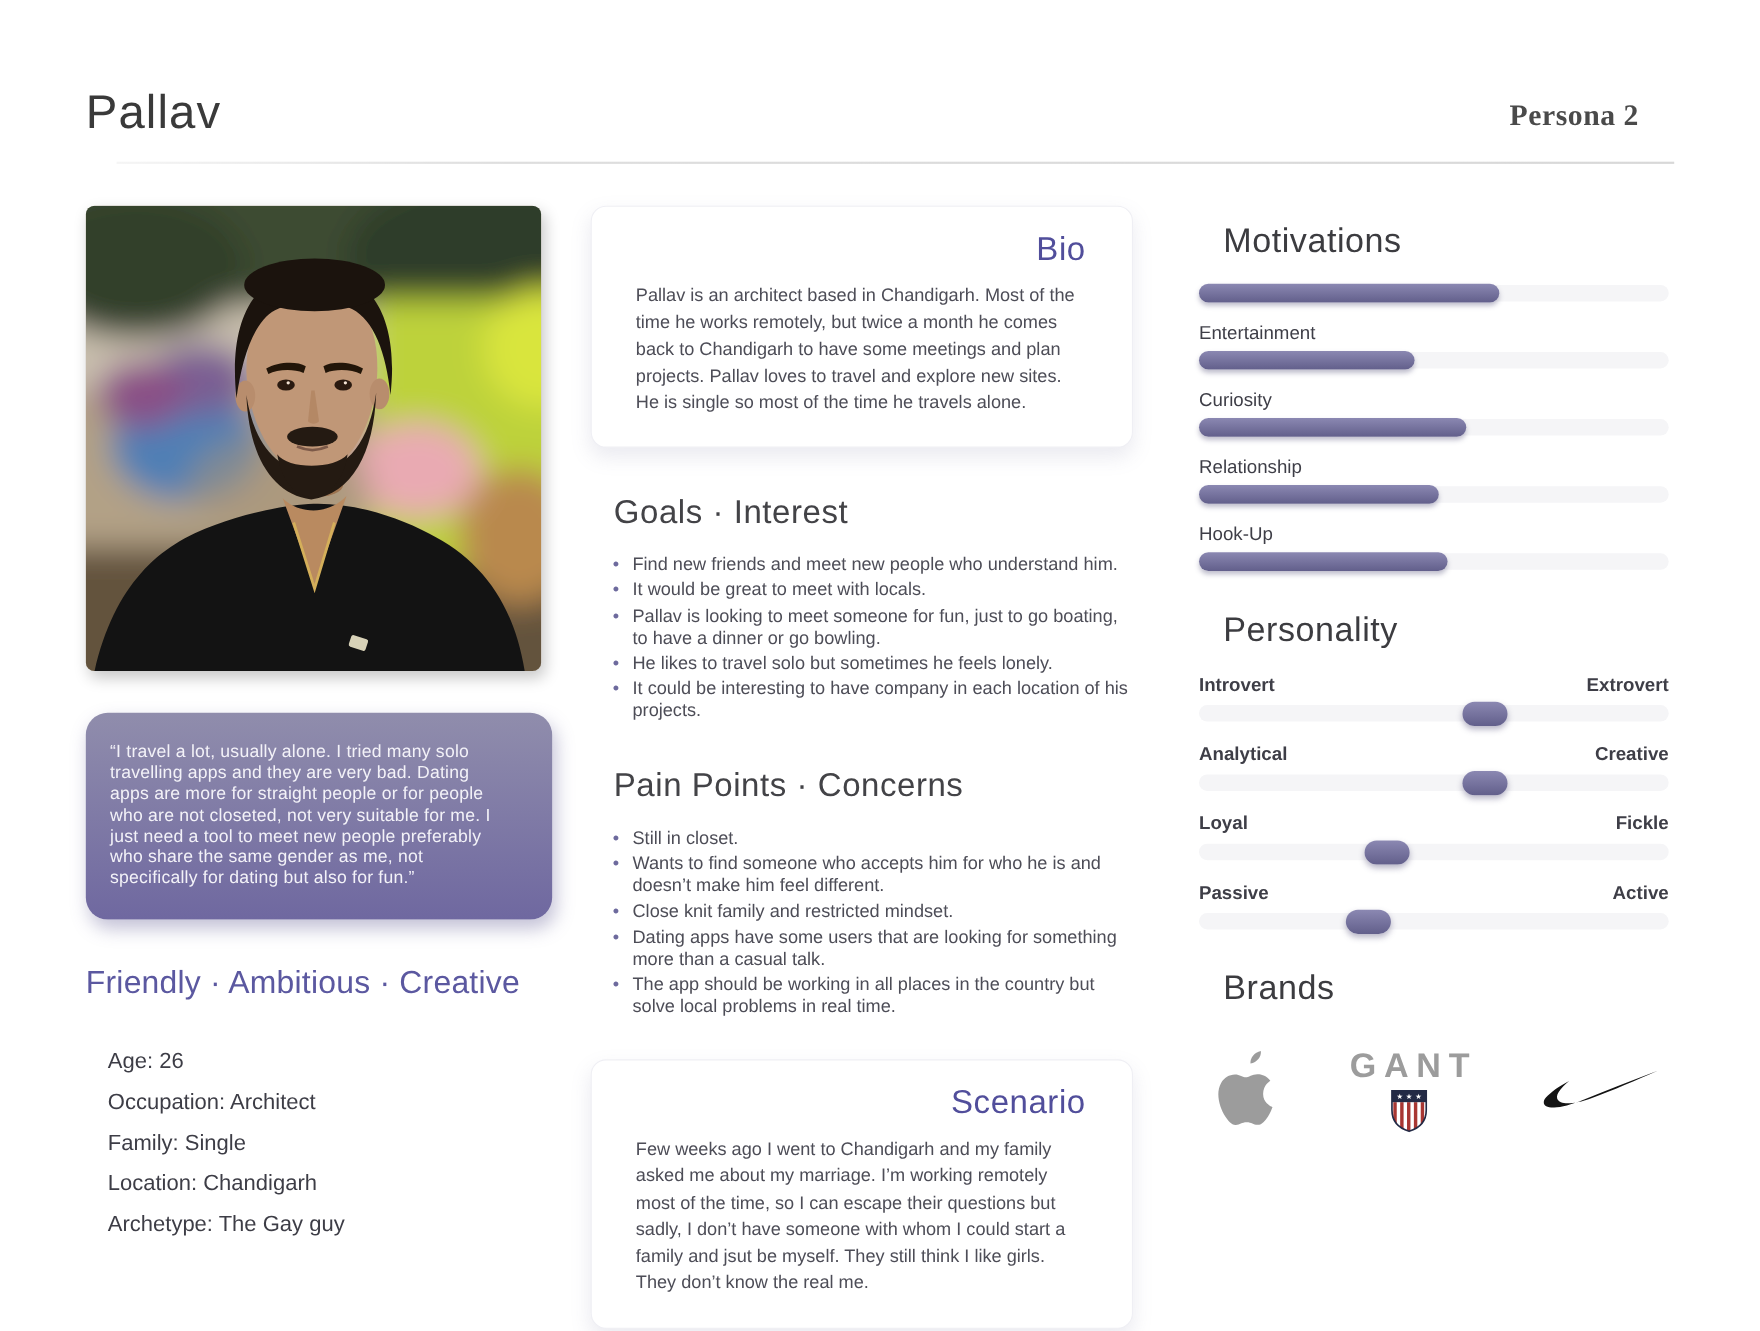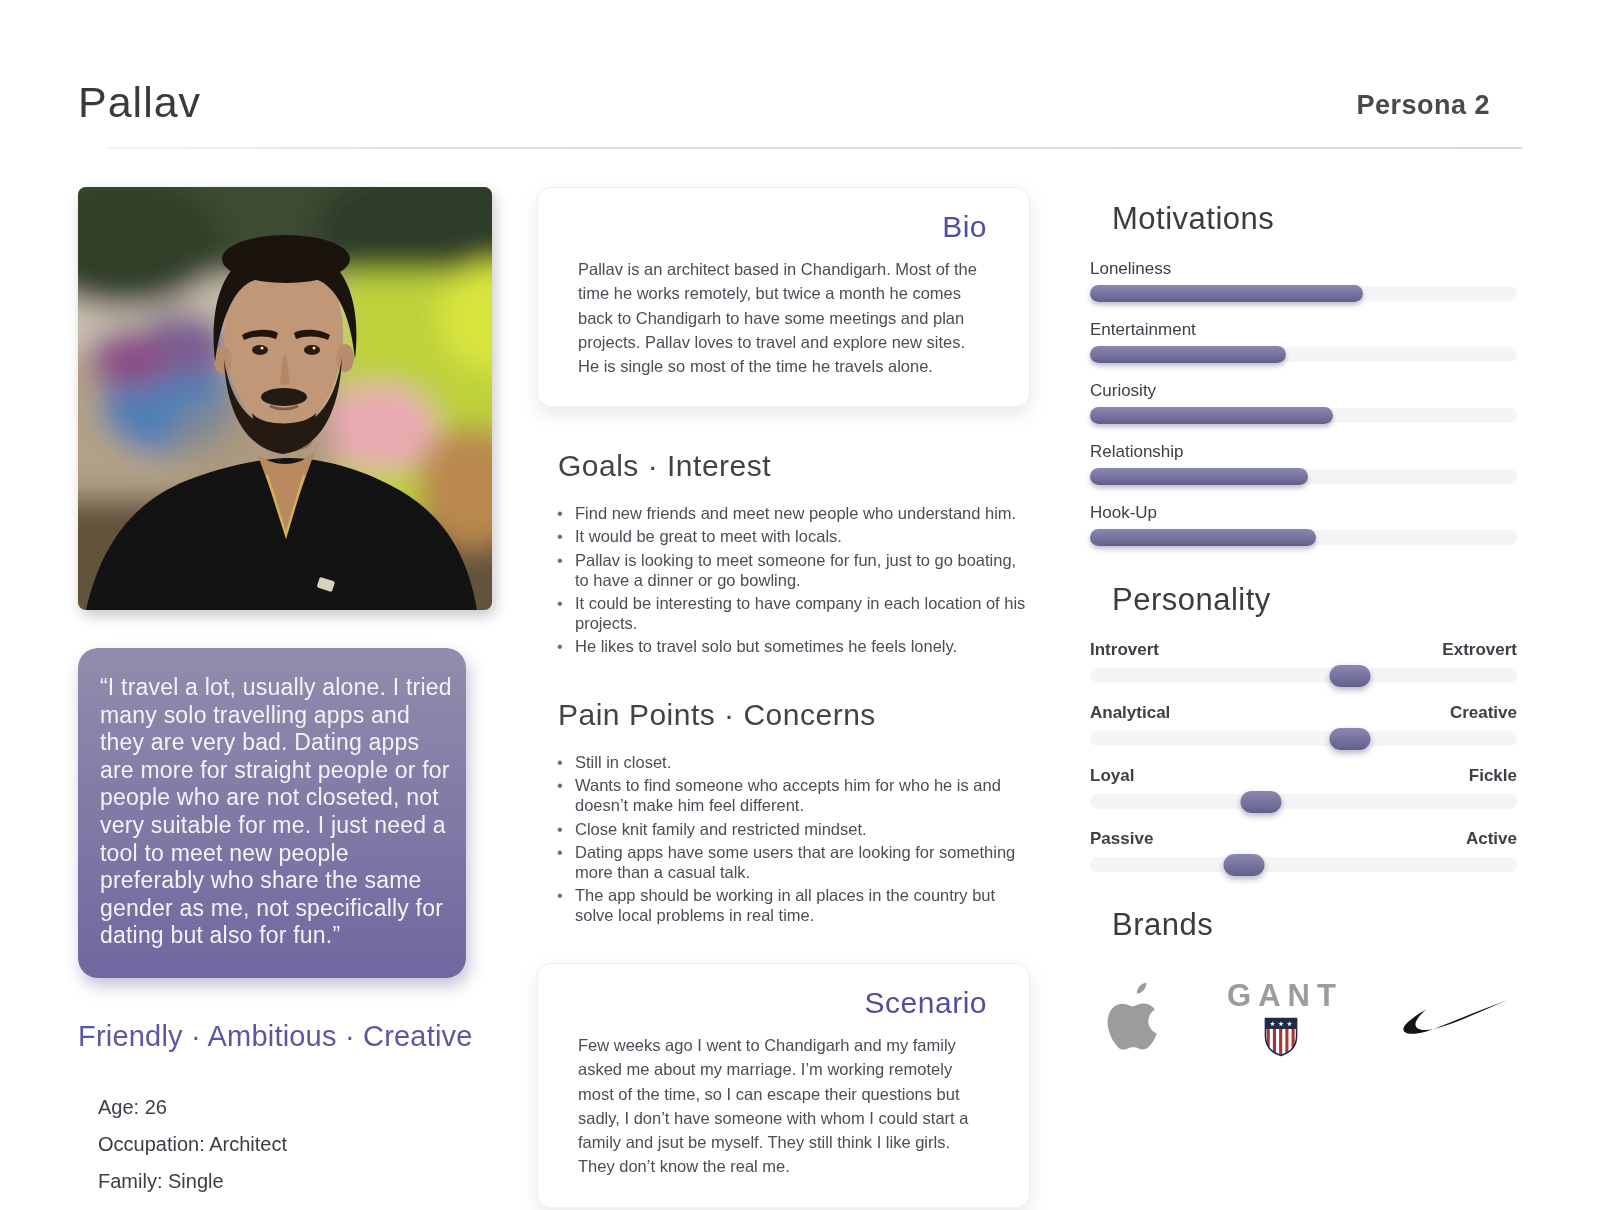--- a/index.html
+++ b/index.html
@@ -15,34 +15,34 @@
   *{box-sizing:border-box;}
   html,body{margin:0;padding:0;background:#ffffff;}
   .page{
     position:relative;width:1600px;height:1210px;background:#ffffff;overflow:hidden;
     font-family:"Liberation Sans",sans-serif;color:var(--body-text);
   }
   
   .page-title{position:absolute;left:78px;top:78px;font-size:43px;font-weight:400;
     color:#3a3a3a;letter-spacing:1px;}
   .persona-badge{position:absolute;right:110px;top:90px;font-size:27px;font-weight:700;
-    color:#4a4a4a;letter-spacing:0.5px;}
+    color:#4a4a4a;letter-spacing:0.5px;font-family:Liberation Serif, serif;}
   .header-divider{position:absolute;left:106px;right:78px;top:147px;height:2px;
     background:linear-gradient(90deg,#f5f5f5,#dedede 25%,#d8d8d8);}
   
   .col-left{position:absolute;left:78px;top:187px;width:424px;}
   .col-mid{position:absolute;left:537px;top:187px;width:493px;}
   .col-right{position:absolute;left:1090px;top:200px;width:427px;}
   
   .photo-card{width:414px;height:423px;border-radius:8px;overflow:hidden;
     box-shadow:3px 6px 14px rgba(0,0,0,0.22);background:#cabfae;}
   .photo-card svg{display:block;width:100%;height:100%;}
-  .quote-card{margin-top:38px;width:388px;border-radius:20px;padding:26px 10px 28px 22px;
+  .quote-card{margin-top:38px;width:424px;border-radius:20px;padding:26px 38px 28px 22px;
     background:linear-gradient(180deg,var(--quote-top) 0%,var(--quote-bottom) 100%);
-    color:#f3f2f8;font-size:23px;line-height:1.2;letter-spacing:0.2px;
+    color:#f3f2f8;font-size:16px;line-height:1.2;letter-spacing:0.2px;
     box-shadow:3px 8px 16px rgba(100,95,150,0.38);}
   .traits-line{margin-top:42px;font-size:29px;font-weight:500;color:var(--traits-color);
     letter-spacing:0.2px;}
   .details-list{margin:44px 0 0 20px;padding:0;list-style:none;}
   .details-list li{font-size:20px;color:#3d3d46;margin-bottom:16px;line-height:1.05;}
   
   .card{background:#ffffff;border:1px solid #efeff4;border-radius:14px;
     box-shadow:0 8px 18px rgba(125,125,160,0.16);padding:22px 42px 28px 40px;}
   .card-title{margin:0 0 13px;font-size:30px;font-weight:500;color:var(--accent-title);
     letter-spacing:0.5px;text-align:right;}
@@ -160,22 +160,22 @@
     <div class="card">
       <h3 class="card-title">Bio</h3>
       <p class="card-text">Pallav is an architect based in Chandigarh. Most of the time he works remotely, but twice a month he comes back to Chandigarh to have some meetings and plan projects. Pallav loves to travel and explore new sites. He is single so most of the time he travels alone.</p>
     </div>
 
     <h3 class="section-title">Goals · Interest</h3>
     <ul class="bullets">
       <li>Find new friends and meet new people who understand him.</li>
       <li>It would be great to meet with locals.</li>
       <li>Pallav is looking to meet someone for fun, just to go boating, to have a dinner or go bowling.</li>
+      <li>He likes to travel solo but sometimes he feels lonely.</li>
       <li>It could be interesting to have company in each location of his projects.</li>
-      <li>He likes to travel solo but sometimes he feels lonely.</li>
     </ul>
 
     <h3 class="section-title">Pain Points · Concerns</h3>
     <ul class="bullets">
       <li>Still in closet.</li>
       <li>Wants to find someone who accepts him for who he is and doesn’t make him feel different.</li>
       <li>Close knit family and restricted mindset.</li>
       <li>Dating apps have some users that are looking for something more than a casual talk.</li>
       <li>The app should be working in all places in the country but solve local problems in real time.</li>
     </ul>
@@ -184,21 +184,20 @@
       <h3 class="card-title">Scenario</h3>
       <p class="card-text">Few weeks ago I went to Chandigarh and my family asked me about my marriage. I’m working remotely most of the time, so I can escape their questions but sadly, I don’t have someone with whom I could start a family and jsut be myself. They still think I like girls. They don’t know the real me.</p>
     </div>
   </div>
 
   <div class="col-right">
 
     <h2 class="right-heading">Motivations</h2>
 
     <div class="bar-row">
-      <span class="bar-label">Loneliness</span>
       <div class="track">
         <div class="fill" style="width: 64%;"></div>
       </div>
     </div>
     <div class="bar-row">
       <span class="bar-label">Entertainment</span>
       <div class="track">
         <div class="fill" style="width: 46%;"></div>
       </div>
     </div>

